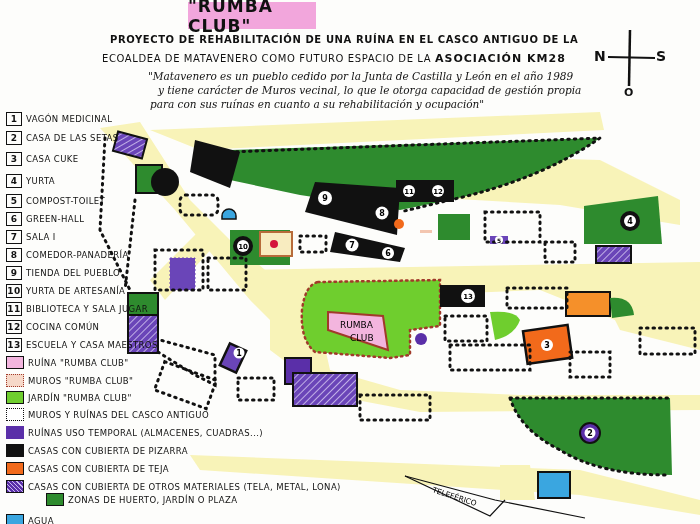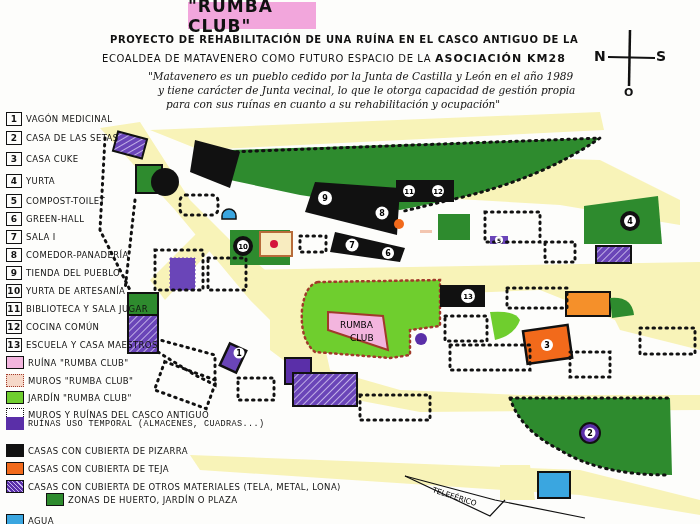--- a/index.html
+++ b/index.html
@@ -179,22 +179,22 @@
       </g>
   </g>
 </svg>
 
 <div class="title-box">
     <span>"RUMBA CLUB"</span>
   </div>
 <div class="hdr" style="left:110px; top:34px;font-weight:bold;">Proyecto de rehabilitación de una ruína en el casco antiguo de la</div>
 <div class="hdr" style="left:102px; top:52px;"><span>ecoaldea de Matavenero como futuro espacio de la</span> <b>Asociación KM28</b></div>
 <div class="quote" style="left:148px; top:70px;">"Matavenero es un pueblo cedido por la Junta de Castilla y León en el año 1989</div>
-<div class="quote" style="left:158px; top:84px;">y tiene carácter de Junta vecinal, lo que le otorga capacidad de gestión propia</div>
-<div class="quote" style="left:166px; top:98px;">para con sus ruínas en cuanto a su rehabilitación y ocupación"</div>
+<div class="quote" style="left:158px; top:84px;">y tiene carácter de Muros vecinal, lo que le otorga capacidad de gestión propia</div>
+<div class="quote" style="left:150px; top:98px;">para con sus ruínas en cuanto a su rehabilitación y ocupación"</div>
 
 <div class="compass">
   <svg width="80" height="80">
     <line x1="38" y1="6" x2="37" y2="62" stroke="#111" stroke-width="2.5"></line>
     <line x1="16" y1="33" x2="63" y2="34" stroke="#111" stroke-width="2"></line>
   </svg>
   <span style="position:absolute;left:2px;top:24px;font-weight:bold;font-size:14px;">N</span>
   <span style="position:absolute;left:64px;top:24px;font-weight:bold;font-size:14px;">S</span>
   <span style="position:absolute;left:32px;top:62px;font-weight:bold;font-size:11px;">O</span>
 </div>
@@ -262,21 +262,21 @@
       <span>Muros "Rumba Club"</span>
     </div>
   <div class="leg-row" style="top:279px;">
       <span class="sw" style="background:#6fce2e;"></span>
       <span>Jardín "Rumba Club"</span>
     </div>
   <div class="leg-row" style="top:296px;text-align:right;">
       <span class="sw" style="background:#fff; border-style:dotted;"></span>
       <span>Muros y ruínas del casco antiguo</span>
     </div>
-  <div class="leg-row" style="top:305px;font-family:Liberation Mono, monospace;">
+  <div class="leg-row" style="top:314px;">
       <span class="sw" style="background:#5a2fa8; border-color:#5a2fa8;"></span>
       <span>Ruínas uso temporal (almacenes, cuadras...)</span>
     </div>
   <div class="leg-row" style="top:332px;align-items:center;">
       <span class="sw" style="background:#111;"></span>
       <span>Casas con cubierta de pizarra</span>
     </div>
   <div class="leg-row" style="top:350px;">
       <span class="sw" style="background:#f26a1b;"></span>
       <span>Casas con cubierta de teja</span>

